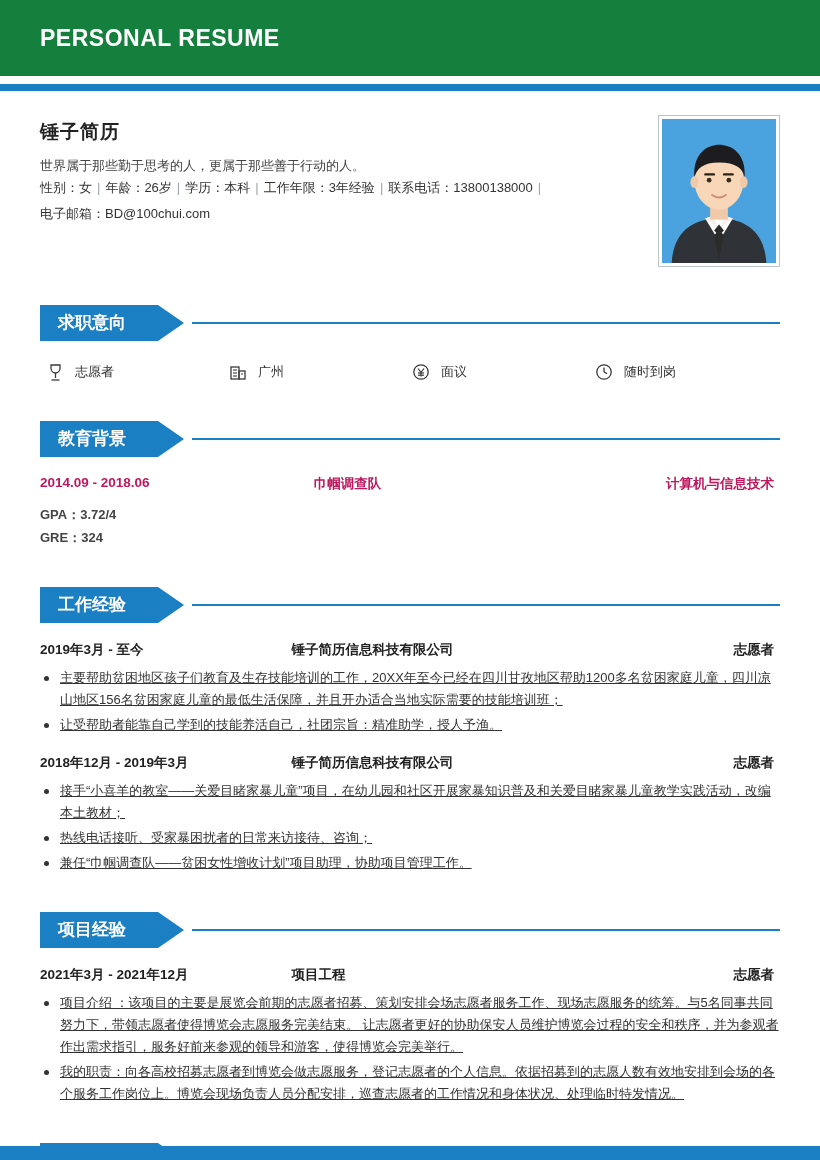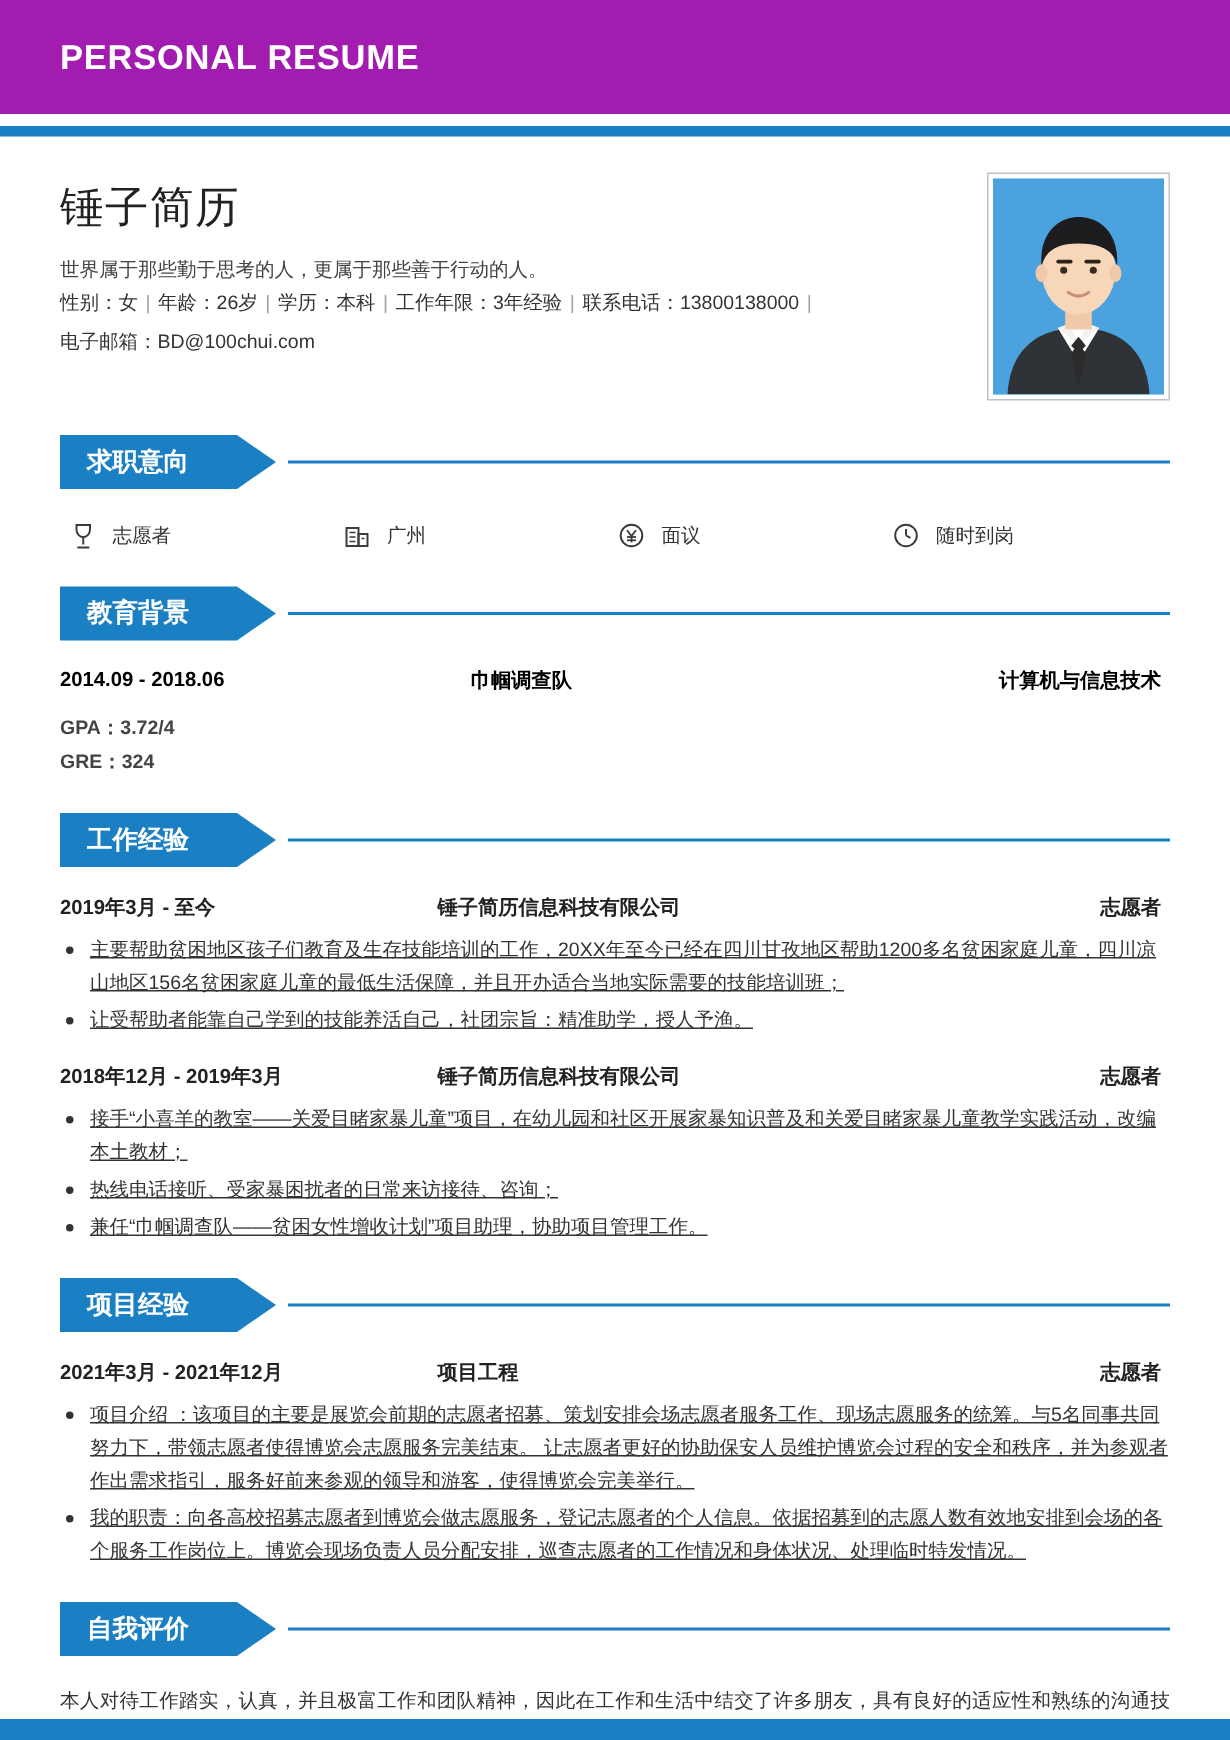--- a/index.html
+++ b/index.html
@@ -12,21 +12,21 @@
     font-family: "Liberation Sans", sans-serif;
     color: #333333;
     position: relative;
     overflow: hidden;
   }
 
   
   .top-banner {
     position: relative;
     height: 76px;
-    background: #a21caf;
+    background: #15803d;
     padding: 0 40px;
     display: flex;
     align-items: center;
     text-align: center;
   }
   .top-banner .title {
     color: #ffffff;
     font-size: 23px;
     font-weight: bold;
     letter-spacing: 0.5px;
@@ -45,23 +45,23 @@
 
   
   .profile {
     display: flex;
     justify-content: space-between;
     align-items: flex-start;
     margin-top: 24px;
   }
   .profile-left { padding-top: 4px; }
   .name {
-    font-size: 29px;
+    font-size: 19px;
     color: #222222;
-    font-weight: normal;
+    font-weight: bold;
     margin: 0 0 12px 0;
     letter-spacing: 1px;
   }
   .motto {
     font-size: 13px;
     color: #444444;
   }
   .meta-line {
     font-size: 13px;
     color: #333333;
@@ -79,21 +79,21 @@
     flex: none;
   }
   .photo-inner {
     width: 100%; height: 100%;
     background: #4aa3df;
     position: relative;
     overflow: hidden;
   }
 
   
-  .section { margin-top: 23px; }
+  .section { margin-top: 38px; }
   .ribbon-wrap {
     display: flex;
     align-items: center;
     position: relative;
   }
   .ribbon {
     position: relative;
     background: #1b7fc4;
     color: #ffffff;
     font-size: 17px;
@@ -142,21 +142,21 @@
     justify-content: center;
     color: #3a3a3a;
   }
 
   
   .edu-head {
     display: flex;
     margin-top: 18px;
     font-size: 13.5px;
     font-weight: bold;
-    color: #000000;
+    color: #be185d;
   }
   .edu-head .c1 { width: 37%; }
   .edu-head .c2 { width: 37%; }
   .edu-head .c3 { width: 26%; text-align: right; padding-right: 6px;}
   .edu-sub {
     font-size: 13px;
     color: #444444;
     margin-top: 10px;
     line-height: 23px;
     font-weight: bold;

